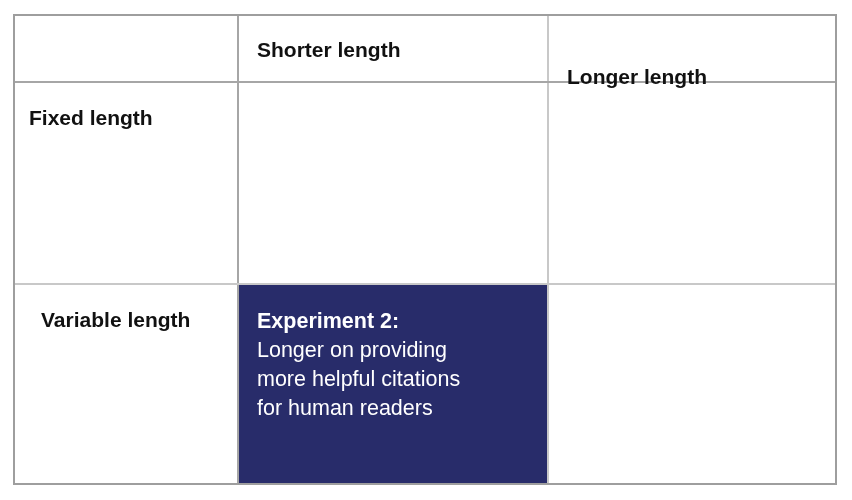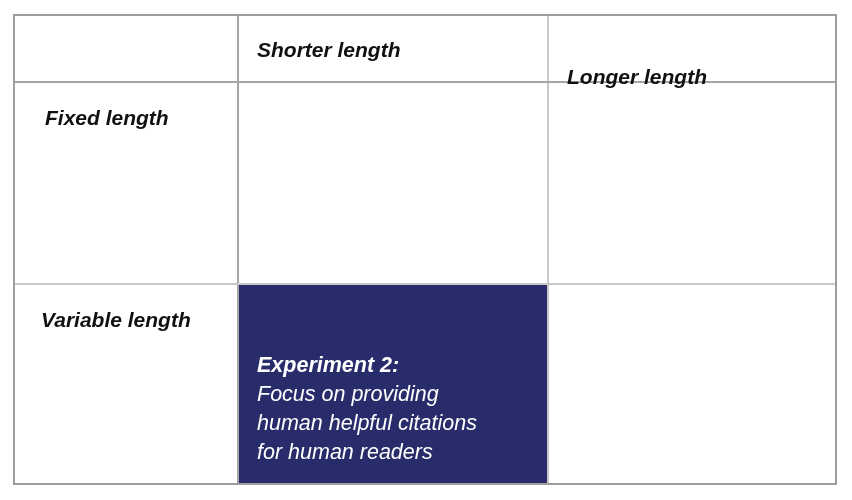--- a/index.html
+++ b/index.html
@@ -1,40 +1,40 @@
 <!DOCTYPE html>
 <html><head>
 <meta charset="utf-8">
 <style>
   html, body { margin: 0; padding: 0; background: #ffffff; }
   body { width: 852px; height: 500px; position: relative; overflow: hidden;
          font-family: "Liberation Sans", "DejaVu Sans", sans-serif; }
   .grid { position: absolute; left: 13px; top: 14px; width: 824px; height: 471px;
           border: 2px solid #9e9e9e; box-sizing: border-box; }
-  .cell { position: absolute; box-sizing: border-box; font-style: italic; }
+  .cell { position: absolute; box-sizing: border-box; }
   .vline, .hline { position: absolute; background: #a6a6a6; }
   .hdr { font-weight: bold; font-size: 21px; color: #111; }
   .exp { background: #282c6a; color: #ffffff; font-size: 21.5px; line-height: 29px; }
-  .exp b { display: block; margin-top: 44px; }
+  .exp b { display: block; }
 </style>
 </head>
 <body>
 
 <div class="grid">
 
   <div class="vline" style="left:222px;top:0;width:2px;height:467px;"></div>
   <div class="vline" style="left:532px;top:0;width:2px;height:467px;background:#c8c8c8;"></div>
   <div class="hline" style="left:0;top:65px;width:820px;height:2px;"></div>
   <div class="hline" style="left:0;top:267px;width:820px;height:2px;background:#c8c8c8;"></div>
 
   <div class="cell hdr" style="left:242px;top:22px;">Shorter length</div>
   <div class="cell hdr" style="left:552px;top:22px;margin-top:27px;">Longer length</div>
 
-  <div class="cell hdr" style="left:30px;top:90px;">Fixed length</div>
+  <div class="cell hdr" style="left:14px;top:90px;">Fixed length</div>
   <div class="cell hdr" style="left:26px;top:292px;">Variable length</div>
 
   <div class="cell exp" style="left:224px;top:269px;width:308px;height:198px;padding:22px 18px;">
     <b>Experiment 2:</b>
-    <div>Focus on providing</div>
-    <div>human helpful citations</div>
+    <div>Longer on providing</div>
+    <div>more helpful citations</div>
     <div>for human readers</div>
   </div>
 </div>
 
 </body></html>

